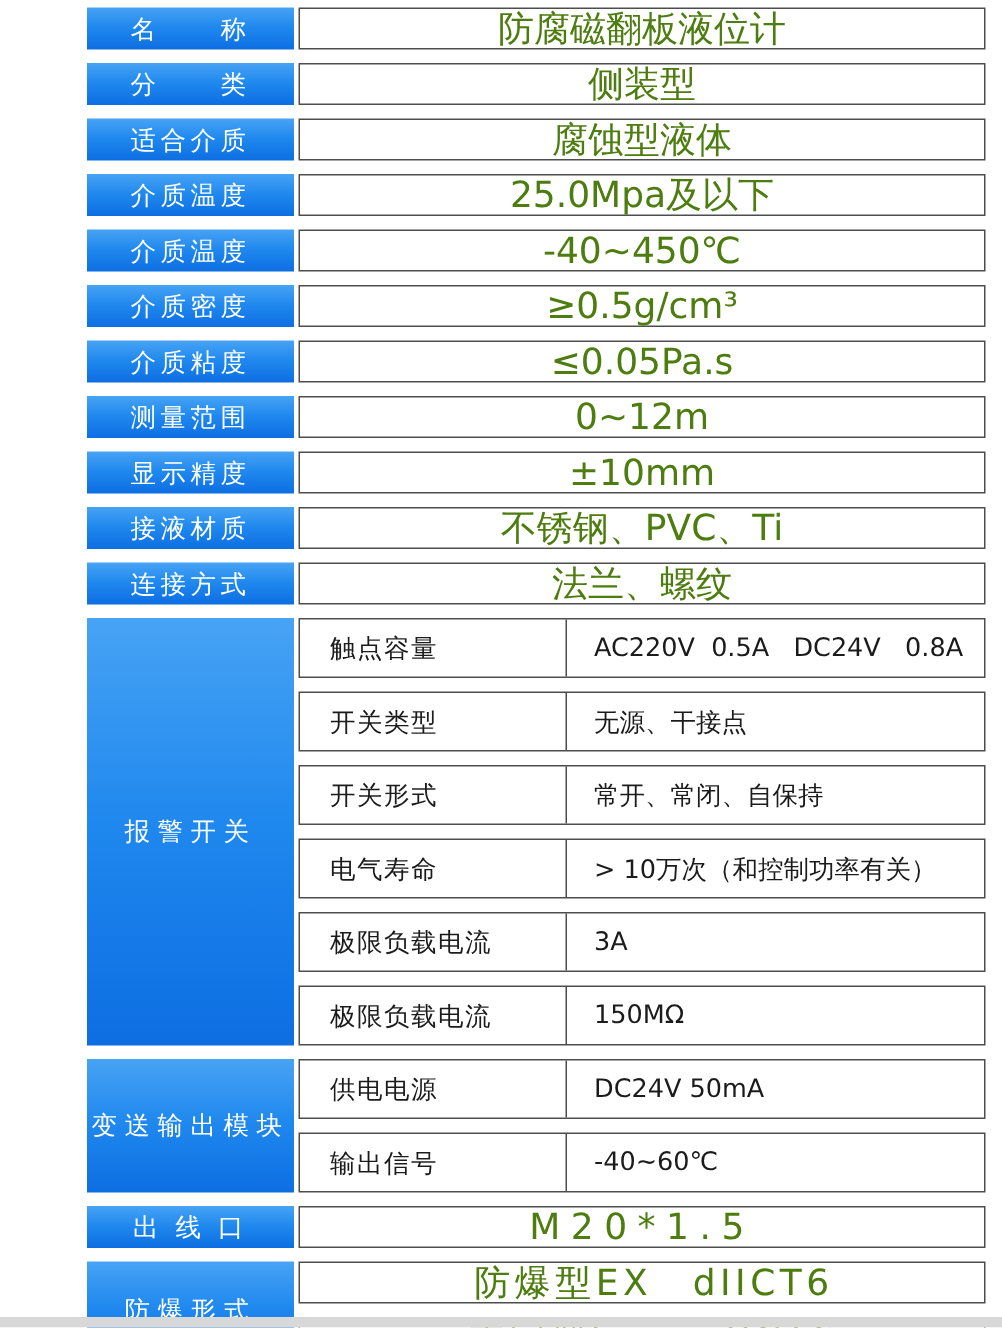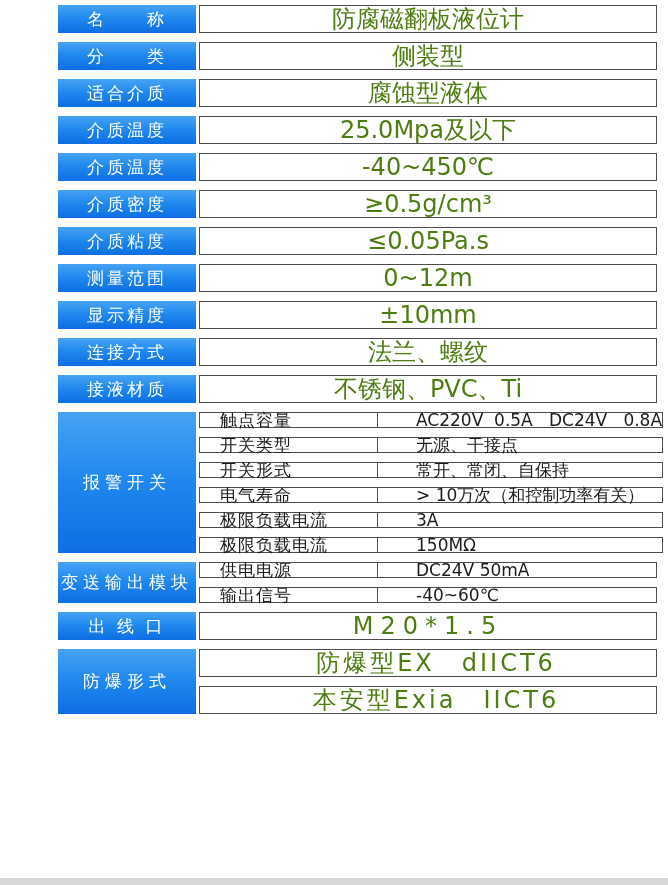--- a/index.html
+++ b/index.html
@@ -36,27 +36,26 @@
     font-size: 24px;
     color: #4d7c0f;
     white-space: pre;
     text-align: right;
   }
   
   .section { display: flex; align-items: stretch; margin-bottom: 9px; }
   .section .label-cell { letter-spacing: 5px; margin-left: 48px; }
   .subrows { flex: 1; margin-left: 3px; display: flex; flex-direction: column; gap: 9px; }
   .subrow {
-    height: 16px;
+    height: 40px;
     border: 1px solid #4d4d4d;
     background: #ffffff;
     display: flex; align-items: stretch;
     font-size: 17px;
     color: #1b1b1b;
-    gap: 20px;
   }
   .subrow .sub-name {
     width: 178px; flex: 0 0 178px;
     border-right: 1px solid #4d4d4d;
     display: flex; align-items: center;
     padding-left: 20px;
     letter-spacing: 1px;
     white-space: pre;
   }
   .subrow .sub-value {
@@ -112,26 +111,26 @@
   </div>
   <div class="row">
     <div class="label-cell">测量范围</div>
     <div class="value-box">0~12m</div>
   </div>
   <div class="row">
     <div class="label-cell">显示精度</div>
     <div class="value-box">±10mm</div>
   </div>
   <div class="row">
+    <div class="label-cell">接液材质</div>
+    <div class="value-box">不锈钢、PVC、Ti</div>
+  </div>
+  <div class="row">
     <div class="label-cell">连接方式</div>
     <div class="value-box">法兰、螺纹</div>
-  </div>
-  <div class="row">
-    <div class="label-cell">接液材质</div>
-    <div class="value-box">不锈钢、PVC、Ti</div>
   </div>
 
   <div class="section">
     <div class="label-cell">报警开关</div>
     <div class="subrows">
       <div class="subrow">
         <div class="sub-name">触点容量</div>
         <div class="sub-value">AC220V  0.5A   DC24V   0.8A</div>
       </div>
       <div class="subrow">

